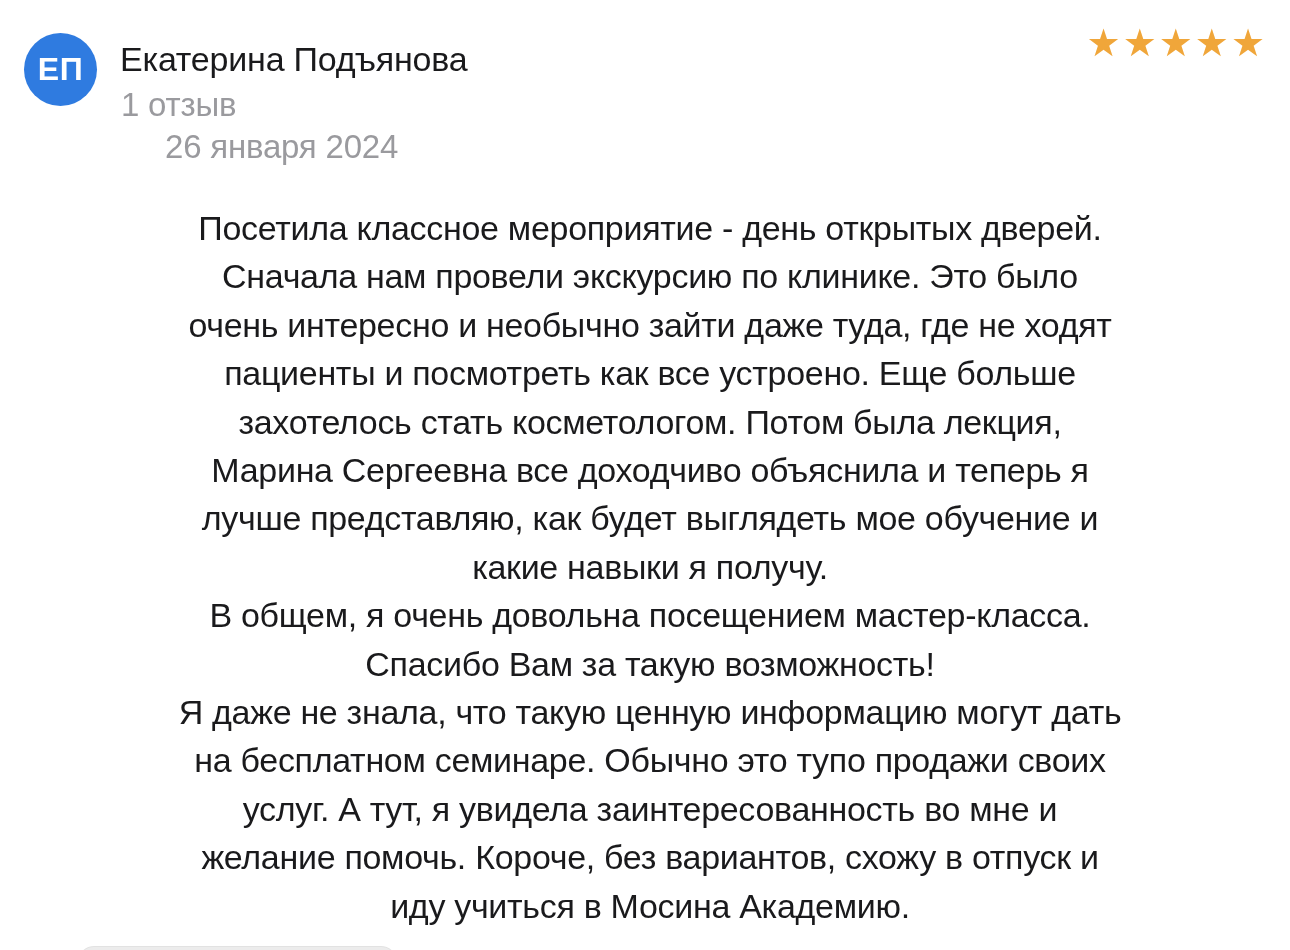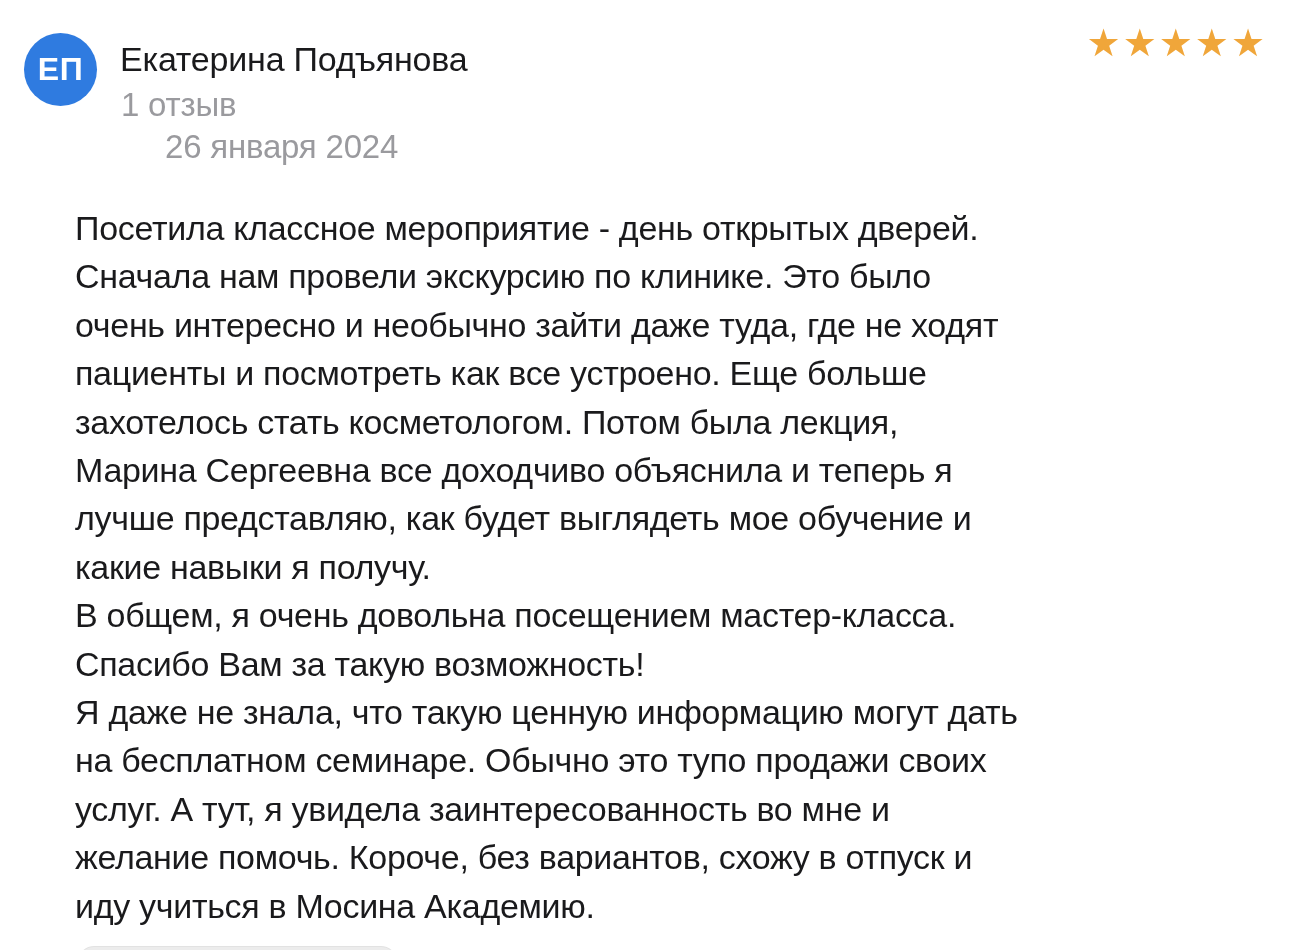--- a/index.html
+++ b/index.html
@@ -74,20 +74,21 @@
   .rating-stars .star { display: inline-block; margin-left: 2px; }
   .review-text {
     position: absolute;
     left: 75px; top: 204px;
     width: 1150px;
     font-size: 34px;
     line-height: 48.4px;
     letter-spacing: -0.3px;
     color: var(--text-primary);
     white-space: pre-line;
+    text-align: center;
   }
   .bottom-button {
     position: absolute;
     left: 78px; top: 946px;
     width: 319px; height: 44px;
     border-radius: 16px;
     background: var(--button-bg);
     box-shadow: inset 0 1px 0 rgba(0,0,0,0.04);
   }
 </style>

